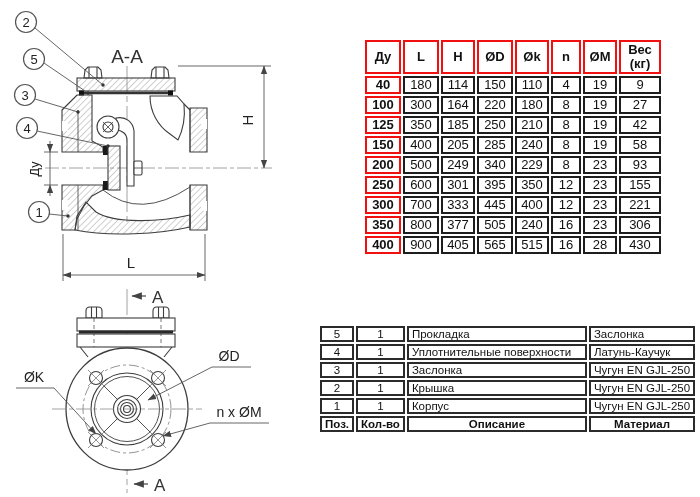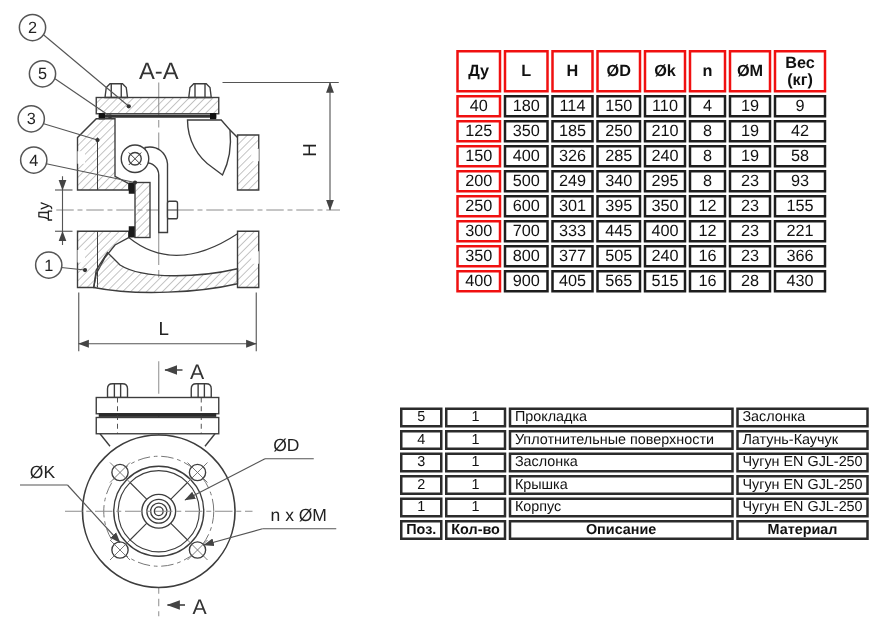--- a/index.html
+++ b/index.html
@@ -12,21 +12,21 @@
   
   table{border-collapse:separate;border-spacing:2px;table-layout:fixed;}
   .dim-table{position:absolute;left:363px;top:38px;}
   .dim-table td{
     border:2px solid #1d1d1d;text-align:center;vertical-align:middle;
     font-size:13px;line-height:14px;height:14px;padding:0 1px;overflow:hidden;
   }
   .dim-table tr.hdr td{
     border-color:#f01010;font-weight:700;height:30px;line-height:14px;white-space:normal;
   }
-  .dim-table td.first{border-color:#f01010;font-weight:400;}
+  .dim-table td.first{border-color:#f01010;font-weight:700;}
 
   
   .parts-table{position:absolute;left:318px;top:324px;}
   .parts-table td{
     border:2px solid #2b2b2b;font-size:11.5px;line-height:12px;height:12px;
     padding:0 3px;white-space:nowrap;overflow:hidden;vertical-align:middle;
   }
   .parts-table td:nth-child(1),.parts-table td:nth-child(2){text-align:center;}
   .parts-table tr.ftr td{font-weight:700;text-align:center;}
 </style>
@@ -255,45 +255,55 @@
           <td class="first">40</td>
           <td>180</td>
           <td>114</td>
           <td>150</td>
           <td>110</td>
           <td>4</td>
           <td>19</td>
           <td>9</td>
         </tr>
         <tr>
+          <td class="first">100</td>
+          <td>300</td>
+          <td>164</td>
+          <td>220</td>
+          <td>180</td>
+          <td>8</td>
+          <td>19</td>
+          <td>27</td>
+        </tr>
+        <tr>
           <td class="first">125</td>
           <td>350</td>
           <td>185</td>
           <td>250</td>
           <td>210</td>
           <td>8</td>
           <td>19</td>
           <td>42</td>
         </tr>
         <tr>
           <td class="first">150</td>
           <td>400</td>
-          <td>326</td>
+          <td>205</td>
           <td>285</td>
           <td>240</td>
           <td>8</td>
           <td>19</td>
           <td>58</td>
         </tr>
         <tr>
           <td class="first">200</td>
           <td>500</td>
           <td>249</td>
           <td>340</td>
-          <td>295</td>
+          <td>229</td>
           <td>8</td>
           <td>23</td>
           <td>93</td>
         </tr>
         <tr>
           <td class="first">250</td>
           <td>600</td>
           <td>301</td>
           <td>395</td>
           <td>350</td>
@@ -312,21 +322,21 @@
           <td>221</td>
         </tr>
         <tr>
           <td class="first">350</td>
           <td>800</td>
           <td>377</td>
           <td>505</td>
           <td>240</td>
           <td>16</td>
           <td>23</td>
-          <td>366</td>
+          <td>306</td>
         </tr>
         <tr>
           <td class="first">400</td>
           <td>900</td>
           <td>405</td>
           <td>565</td>
           <td>515</td>
           <td>16</td>
           <td>28</td>
           <td>430</td>

